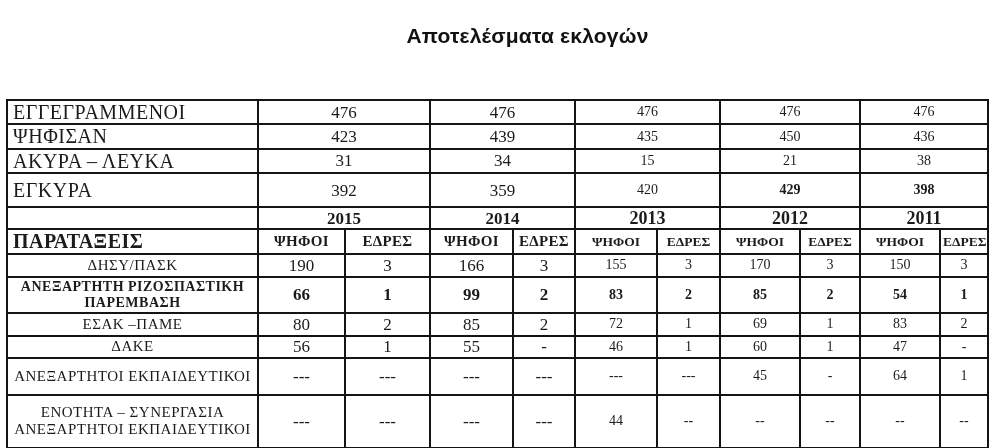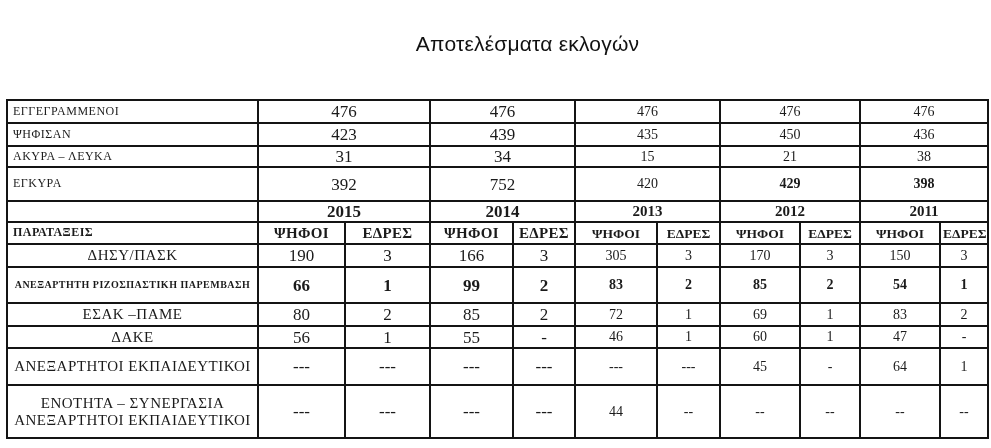--- a/index.html
+++ b/index.html
@@ -8,28 +8,28 @@
     width: 991px;
     height: 448px;
     background: #ffffff;
     overflow: hidden;
     font-family: "Liberation Serif", serif;
     color: #1b1b1b;
   }
   .page { position: relative; width: 991px; height: 448px; }
   .title {
     position: absolute;
-    top: 32px;
+    top: 24px;
     left: 0;
     width: 991px;
     text-align: center;
     padding-left: 64px;
     box-sizing: border-box;
     font-family: "Liberation Sans", sans-serif;
-    font-weight: normal;
+    font-weight: bold;
     font-size: 21px;
     letter-spacing: 0.2px;
     color: #111;
   }
   table.results {
     position: absolute;
     left: 6px;
     top: 99px;
     border-collapse: collapse;
     table-layout: fixed;
@@ -45,29 +45,29 @@
     border: 2px solid #141414;
     text-align: center;
     vertical-align: middle;
     padding: 0 2px;
     line-height: 1.12;
     overflow: hidden;
   }
   td.lbl {
     text-align: left;
     padding-left: 5px;
-    font-size: 12px;
+    font-size: 20px;
     letter-spacing: 0.5px;
   }
   td.name { font-size: 15px; letter-spacing: 0.5px; }
-  td.name.nb { font-size: 10px; }
+  td.name.nb { font-size: 14px; }
   td.big   { font-size: 17px; }
   td.small { font-size: 14px; }
   td.yr-big   { font-size: 17px; font-weight: bold; }
-  td.yr-small { font-size: 15px; font-weight: bold; }
+  td.yr-small { font-size: 18px; font-weight: bold; }
   td.hdr      { font-weight: bold; font-size: 15px; letter-spacing: 0.3px; }
   td.hdr-sm   { font-weight: bold; font-size: 13.5px; letter-spacing: 0; }
   td.b { font-weight: bold; }
 </style>
 </head>
 <body>
 
 <div class="page">
   <div class="title">Αποτελέσματα εκλογών</div>
 
@@ -106,21 +106,21 @@
           <td class="lbl">ΑΚΥΡΑ – ΛΕΥΚΑ</td>
           <td class="big" colspan="2">31</td>
           <td class="big" colspan="2">34</td>
           <td class="small" colspan="2">15</td>
           <td class="small" colspan="2">21</td>
           <td class="small" colspan="2">38</td>
         </tr>
         <tr style="height: 34px;">
           <td class="lbl">ΕΓΚΥΡΑ</td>
           <td class="big" colspan="2">392</td>
-          <td class="big" colspan="2">752</td>
+          <td class="big" colspan="2">359</td>
           <td class="small" colspan="2">420</td>
           <td class="small b" colspan="2">429</td>
           <td class="small b" colspan="2">398</td>
         </tr>
         <tr style="height: 20px;">
           <td class="lbl"></td>
           <td class="yr-big" colspan="2">2015</td>
           <td class="yr-big" colspan="2">2014</td>
           <td class="yr-small" colspan="2">2013</td>
           <td class="yr-small" colspan="2">2012</td>
@@ -138,21 +138,21 @@
           <td class="hdr-sm">ΕΔΡΕΣ</td>
           <td class="hdr-sm">ΨΗΦΟΙ</td>
           <td class="hdr-sm">ΕΔΡΕΣ</td>
         </tr>
         <tr style="height: 23px; margin-left: 12px;">
           <td class="name">ΔΗΣΥ/ΠΑΣΚ</td>
           <td class="big">190</td>
           <td class="big">3</td>
           <td class="big">166</td>
           <td class="big">3</td>
-          <td class="small">305</td>
+          <td class="small">155</td>
           <td class="small">3</td>
           <td class="small">170</td>
           <td class="small">3</td>
           <td class="small">150</td>
           <td class="small">3</td>
         </tr>
         <tr style="height: 36px;">
           <td class="name nb b">ΑΝΕΞΑΡΤΗΤΗ ΡΙΖΟΣΠΑΣΤΙΚΗ ΠΑΡΕΜΒΑΣΗ</td>
           <td class="big b">66</td>
           <td class="big b">1</td>

